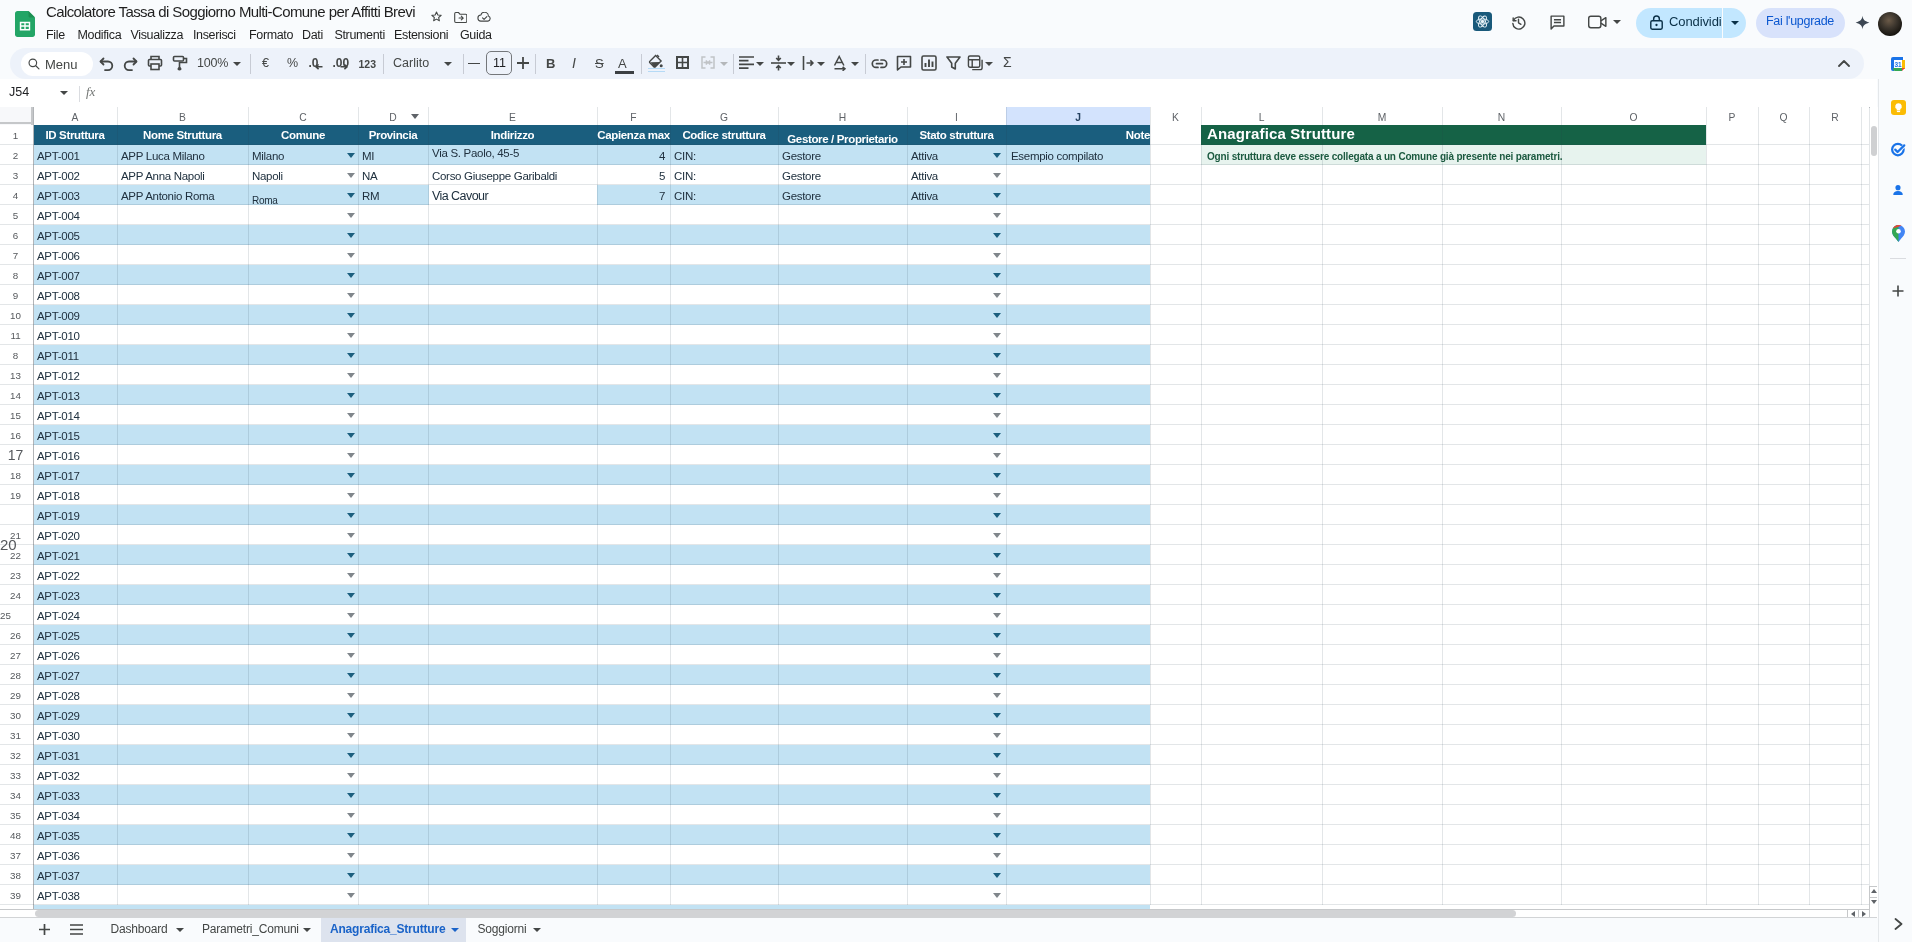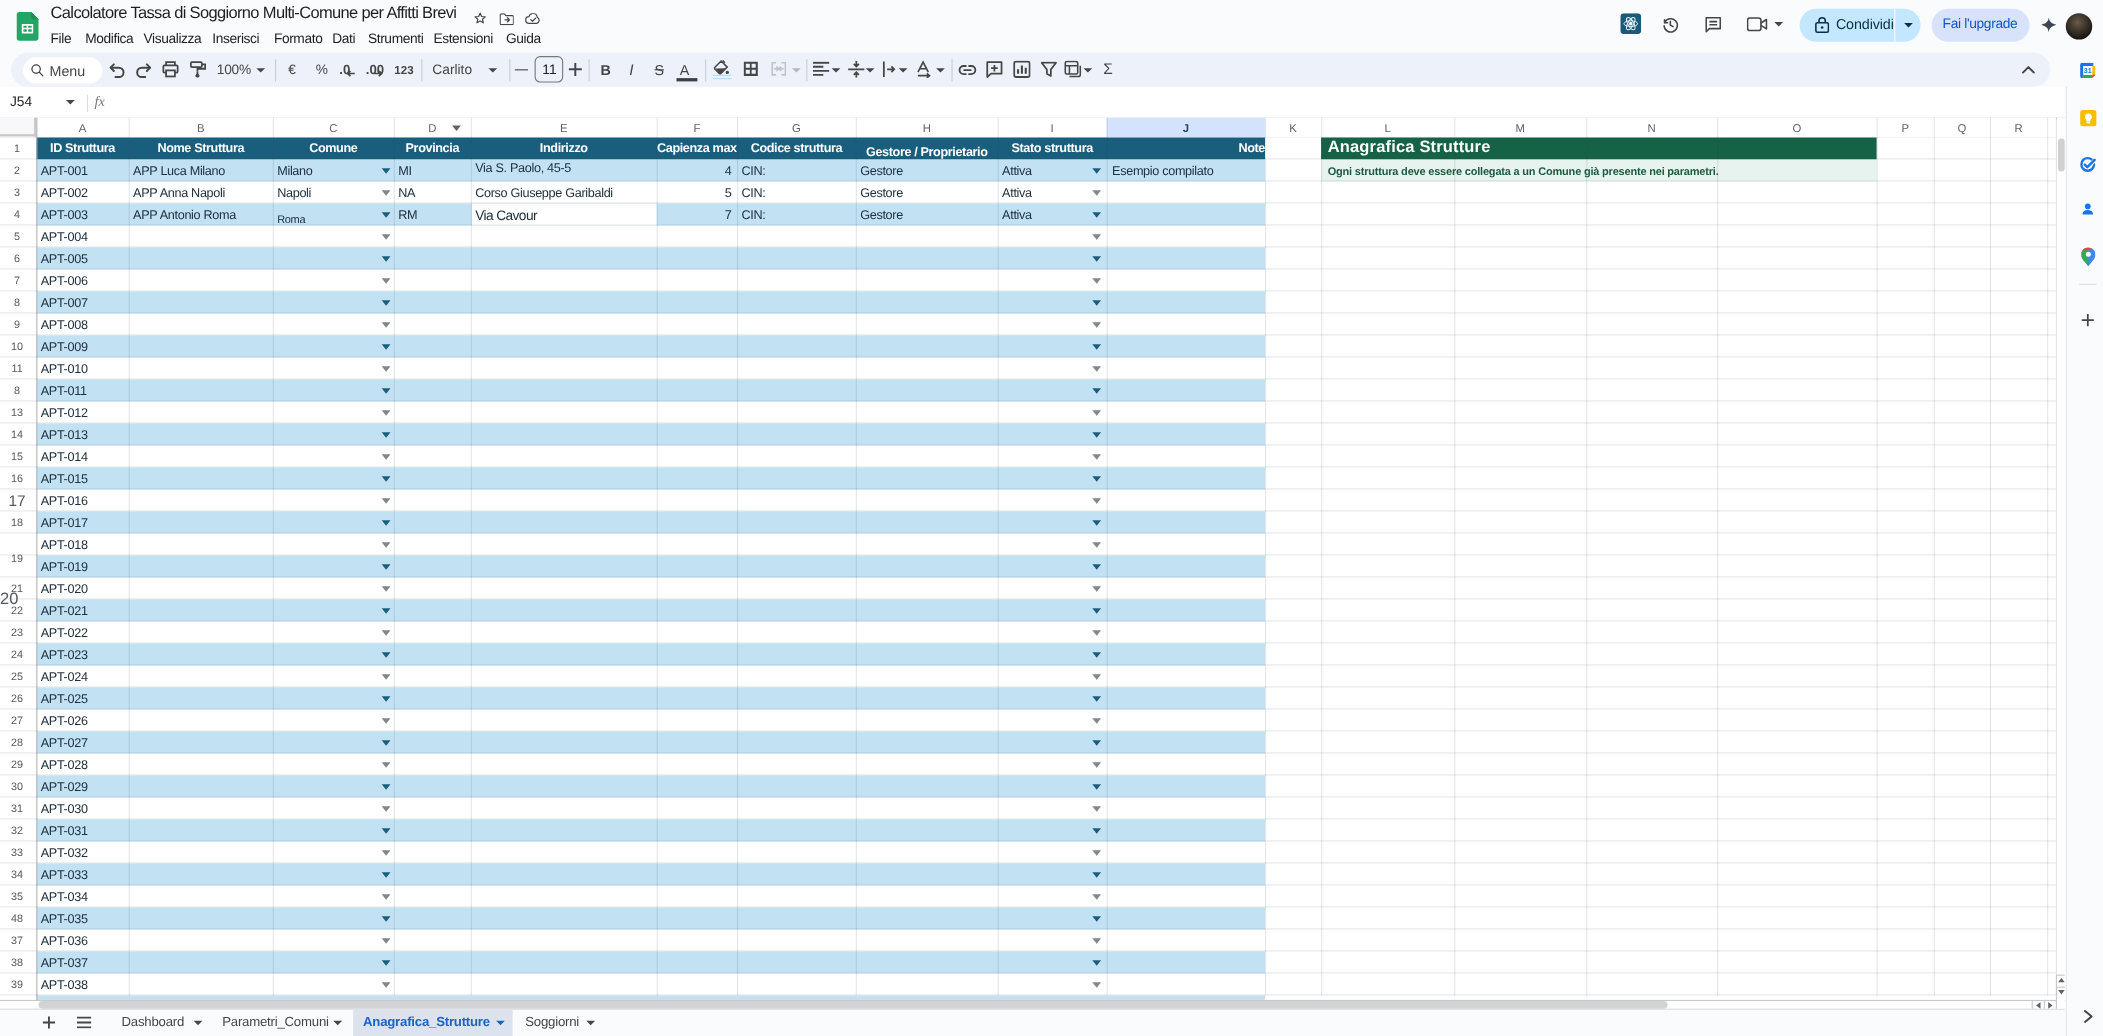--- a/index.html
+++ b/index.html
@@ -344,27 +344,27 @@
 <div class="t" style="left:0px;top:289px;font-size:9.8px;color:#55585c;width:31px;text-align:center">9</div>
 <div class="t" style="left:0px;top:309px;font-size:9.8px;color:#55585c;width:31px;text-align:center">10</div>
 <div class="t" style="left:0px;top:329px;font-size:9.8px;color:#55585c;width:31px;text-align:center">11</div>
 <div class="t" style="left:0px;top:349px;font-size:9.8px;color:#55585c;width:31px;text-align:center">8</div>
 <div class="t" style="left:0px;top:369px;font-size:9.8px;color:#55585c;width:31px;text-align:center">13</div>
 <div class="t" style="left:0px;top:389px;font-size:9.8px;color:#55585c;width:31px;text-align:center">14</div>
 <div class="t" style="left:0px;top:409px;font-size:9.8px;color:#55585c;width:31px;text-align:center">15</div>
 <div class="t" style="left:0px;top:429px;font-size:9.8px;color:#55585c;width:31px;text-align:center">16</div>
 <div class="t" style="left:0px;top:449px;font-size:14px;color:#55585c;width:31px;text-align:center">17</div>
 <div class="t" style="left:0px;top:469px;font-size:9.8px;color:#55585c;width:31px;text-align:center">18</div>
-<div class="t" style="left:0px;top:502px;font-size:9.8px;color:#55585c;width:31px;text-align:center">19</div>
+<div class="t" style="left:0px;top:489px;font-size:9.8px;color:#55585c;width:31px;text-align:center">19</div>
 <div class="t" style="left:0px;top:538px;font-size:15px;color:#55585c;width:31px;text-align:left">20</div>
 <div class="t" style="left:0px;top:529px;font-size:9.8px;color:#55585c;width:31px;text-align:center">21</div>
 <div class="t" style="left:0px;top:549px;font-size:9.8px;color:#55585c;width:31px;text-align:center">22</div>
 <div class="t" style="left:0px;top:569px;font-size:9.8px;color:#55585c;width:31px;text-align:center">23</div>
 <div class="t" style="left:0px;top:589px;font-size:9.8px;color:#55585c;width:31px;text-align:center">24</div>
-<div class="t" style="left:0px;top:609px;font-size:9.8px;color:#55585c;width:31px;text-align:center">25</div>
+<div class="t" style="left:0px;top:609px;font-size:9.8px;color:#55585c;width:31px;text-align:left">25</div>
 <div class="t" style="left:0px;top:629px;font-size:9.8px;color:#55585c;width:31px;text-align:center">26</div>
 <div class="t" style="left:0px;top:649px;font-size:9.8px;color:#55585c;width:31px;text-align:center">27</div>
 <div class="t" style="left:0px;top:669px;font-size:9.8px;color:#55585c;width:31px;text-align:center">28</div>
 <div class="t" style="left:0px;top:689px;font-size:9.8px;color:#55585c;width:31px;text-align:center">29</div>
 <div class="t" style="left:0px;top:709px;font-size:9.8px;color:#55585c;width:31px;text-align:center">30</div>
 <div class="t" style="left:0px;top:729px;font-size:9.8px;color:#55585c;width:31px;text-align:center">31</div>
 <div class="t" style="left:0px;top:749px;font-size:9.8px;color:#55585c;width:31px;text-align:center">32</div>
 <div class="t" style="left:0px;top:769px;font-size:9.8px;color:#55585c;width:31px;text-align:center">33</div>
 <div class="t" style="left:0px;top:789px;font-size:9.8px;color:#55585c;width:31px;text-align:center">34</div>
 <div class="t" style="left:0px;top:809px;font-size:9.8px;color:#55585c;width:31px;text-align:center">35</div>

